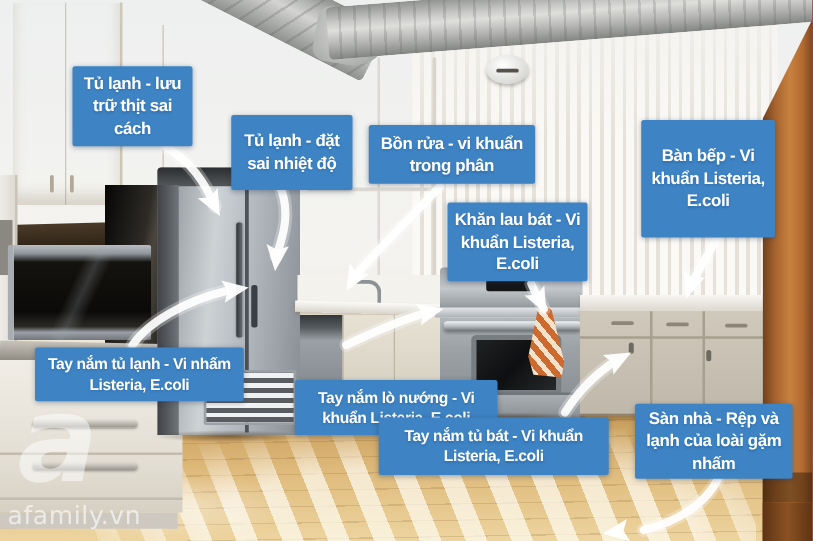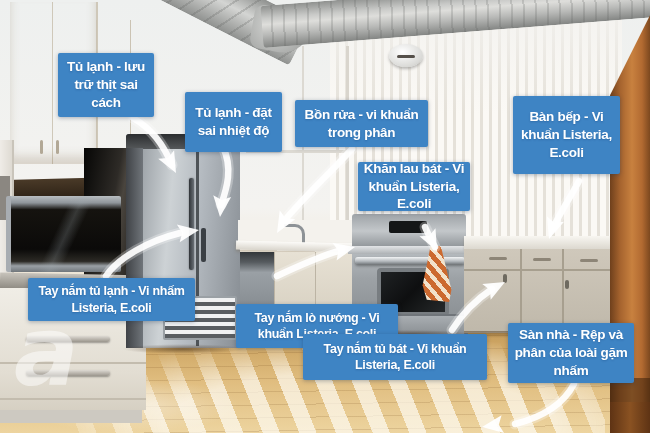--- a/index.html
+++ b/index.html
@@ -280,33 +280,34 @@
     </svg>
 
   <div id="callouts">
       <div class="callout" style="left: 58px; top: 53px; width: 96px; height: 64px; font-size: 13.5px;">Tủ lạnh - lưu
 trữ thịt sai
 cách</div>
       <div class="callout" style="left: 185px; top: 92px; width: 97px; height: 60px; font-size: 13.5px;">Tủ lạnh - đặt
 sai nhiệt độ</div>
       <div class="callout" style="left: 295px; top: 100px; width: 133px; height: 47px; font-size: 13.5px;">Bồn rửa - vi khuẩn
 trong phân</div>
-      <div class="callout" style="left: 358px; top: 162px; width: 112px; height: 49px; font-size: 13.5px;">Khăn lau bát - Vi
+      <div class="callout" style="left: 358px; top: 162px; width: 112px; height: 63px; font-size: 13.5px;">Khăn lau bát - Vi
 khuẩn Listeria,
 E.coli</div>
-      <div class="callout" style="left: 513px; top: 96px; width: 107px; height: 78px; font-size: 13.5px;">Bàn bếp - Vi
+      <div class="callout" style="left: 513px; top: 96px; width: 107px; height: 94px; font-size: 13.5px;">Bàn bếp - Vi
 khuẩn Listeria,
 E.coli</div>
       <div class="callout" style="left: 28px; top: 278px; width: 167px; height: 43px; font-size: 12.5px;">Tay nắm tủ lạnh - Vi nhấm
 Listeria, E.coli</div>
       <div class="callout" style="left: 236px; top: 278px; width: 162px; height: 44px; font-size: 12.5px; margin-top: 26px;">Tay nắm lò nướng - Vi
 khuẩn Listeria, E.coli</div>
       <div class="callout" style="left: 303px; top: 334px; width: 184px; height: 46px; font-size: 12.5px;">Tay nắm tủ bát - Vi khuẩn
 Listeria, E.coli</div>
       <div class="callout" style="left: 508px; top: 323px; width: 126px; height: 60px; font-size: 13.5px;">Sàn nhà - Rệp và
-phân của loài gặm
+lạnh của loài gặm
 nhấm</div>
     </div>
 
   <div class="abs watermark">
     <div class="wm-logo">a</div>
+    <div class="wm-text">afamily.vn</div>
   </div>
 </div>
 
 </body></html>

